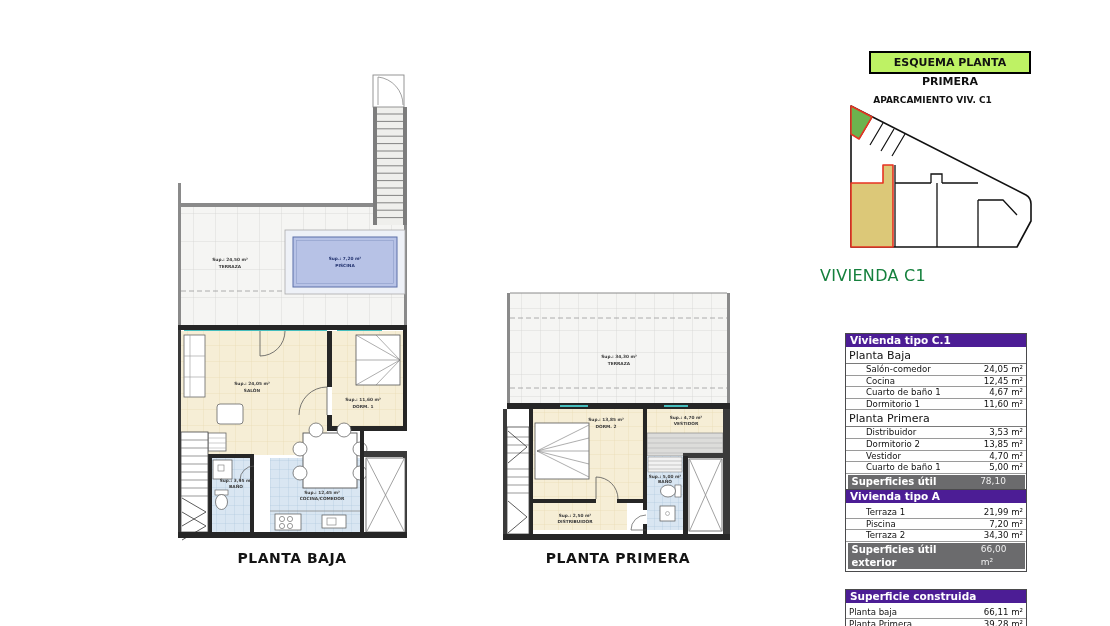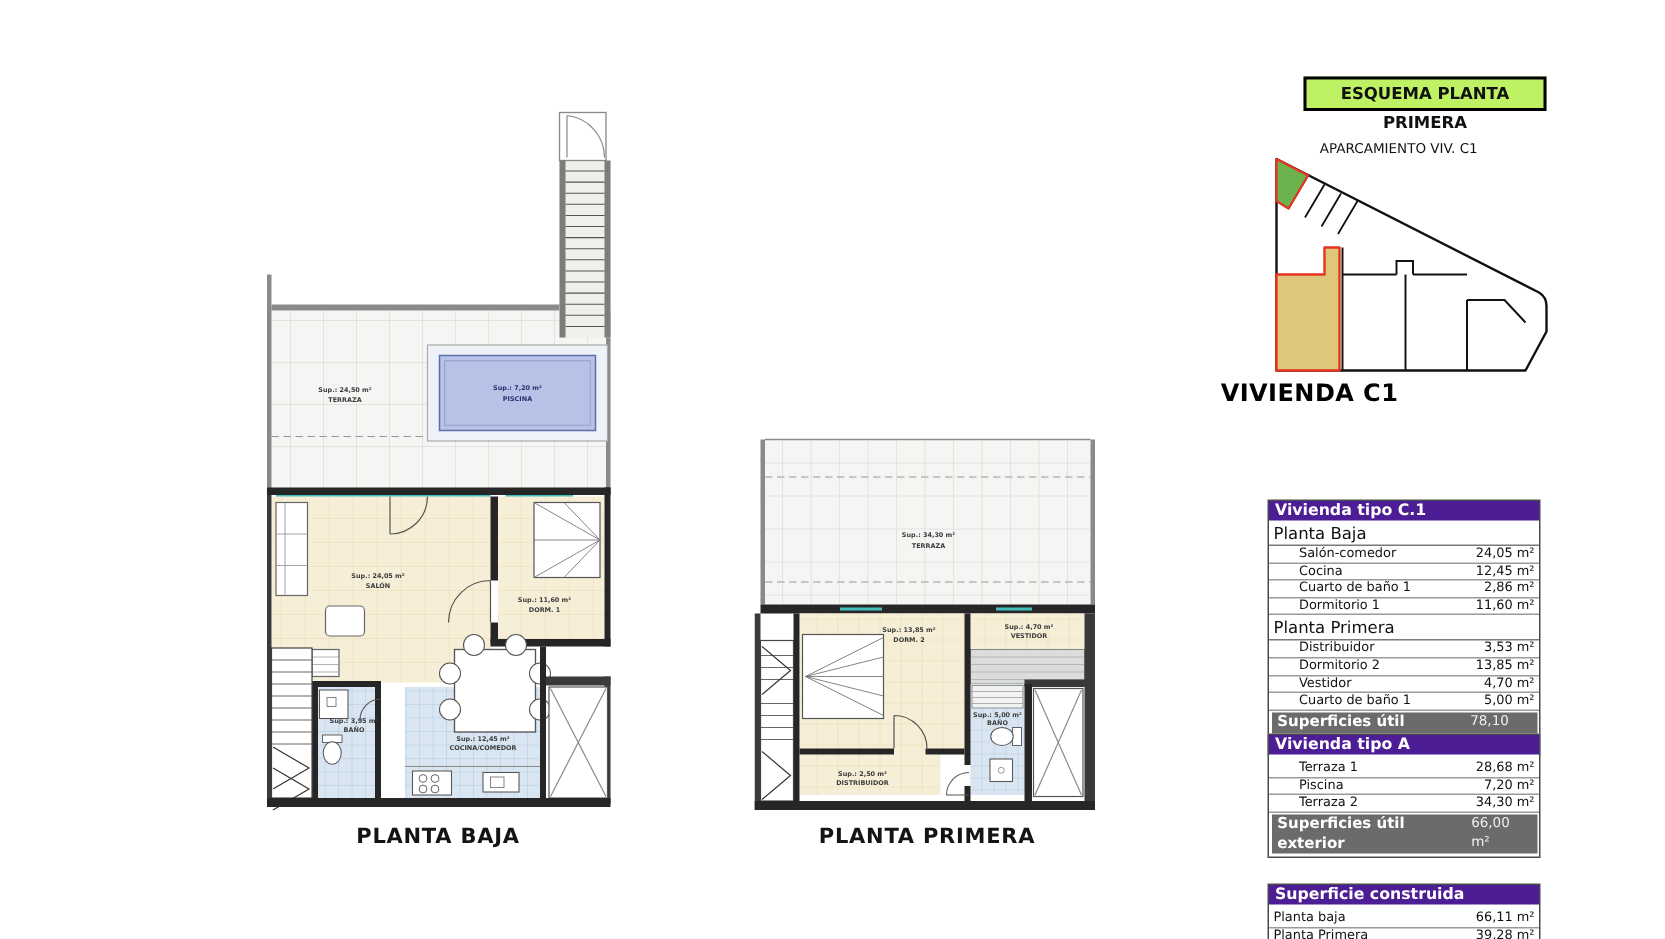--- a/index.html
+++ b/index.html
@@ -17,25 +17,25 @@
   }
 
   
   .esq-title-box{
     position:absolute;left:869px;top:51px;width:162px;height:23px;
     border:2px solid #000;box-sizing:border-box;background:#bef264;
     text-align:center;line-height:19px;font-weight:700;font-size:11px;color:#111;
   }
   .esq-parking{
     position:absolute;left:860px;top:95px;width:145px;text-align:center;
-    font-weight:400;font-size:9px;color:#111;
+    font-weight:700;font-size:9px;color:#111;
   }
   .esq-vivienda{
-    position:absolute;left:798px;top:252px;width:150px;text-align:center;
-    font-weight:700;font-size:16px;color:#000000;letter-spacing:.3px;
+    position:absolute;left:798px;top:266px;width:150px;text-align:center;
+    font-weight:400;font-size:16px;color:#15803d;letter-spacing:.3px;
   }
 
   
   .table{
     position:absolute;left:845px;width:182px;background:#fff;
     border:1px solid #4a4a4c;box-sizing:border-box;
   }
   .thead{
     background:#4c1d95;color:#fff;font-weight:700;font-size:10.5px;
     line-height:13px;padding:0 4px;margin:0;
@@ -328,21 +328,21 @@
   <div class="trow">
     <span>Salón-comedor</span>
     <span class="tvalue">24,05 m²</span>
   </div>
   <div class="trow">
     <span>Cocina</span>
     <span class="tvalue">12,45 m²</span>
   </div>
   <div class="trow">
     <span>Cuarto de baño 1</span>
-    <span class="tvalue">2,86 m²</span>
+    <span class="tvalue">4,67 m²</span>
   </div>
   <div class="trow">
     <span>Dormitorio 1</span>
     <span class="tvalue">11,60 m²</span>
   </div>
   <div class="tsection">Planta Primera</div>
   <div class="trow">
     <span>Distribuidor</span>
     <span class="tvalue">3,53 m²</span>
   </div>
@@ -362,21 +362,21 @@
     <span>Superficies útil interior</span>
     <span class="tvalue">78,10 m²</span>
   </div>
 </div>
 
 <div class="table" style="top:489px;">
   <div class="thead">Vivienda tipo A</div>
   <div class="tgap"></div>
   <div class="trow">
     <span>Terraza 1</span>
-    <span class="tvalue">28,68 m²</span>
+    <span class="tvalue">21,99 m²</span>
   </div>
   <div class="trow">
     <span>Piscina</span>
     <span class="tvalue">7,20 m²</span>
   </div>
   <div class="trow">
     <span>Terraza 2</span>
     <span class="tvalue">34,30 m²</span>
   </div>
   <div class="tfoot">

